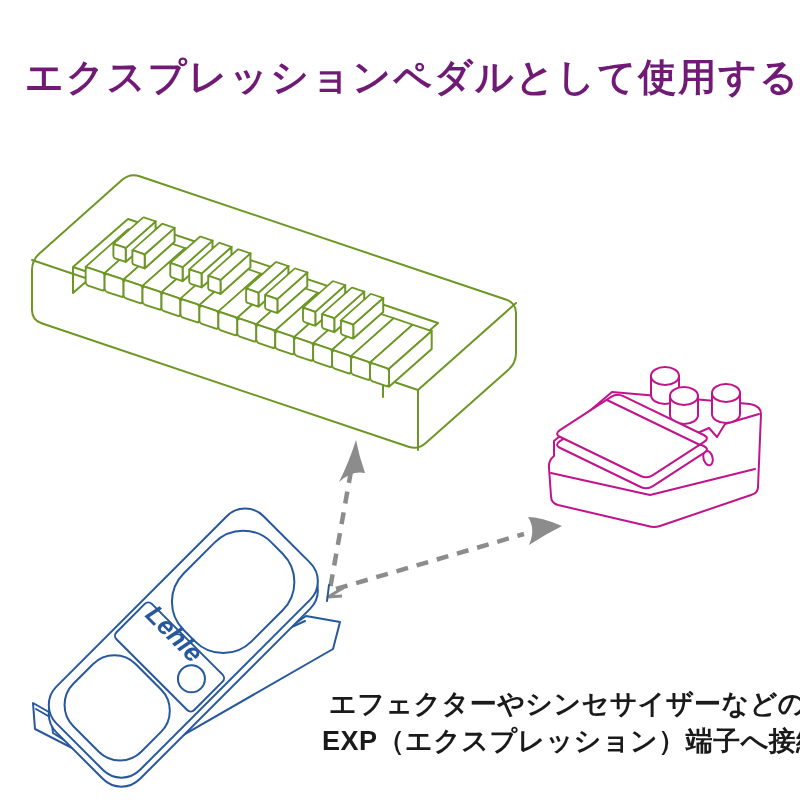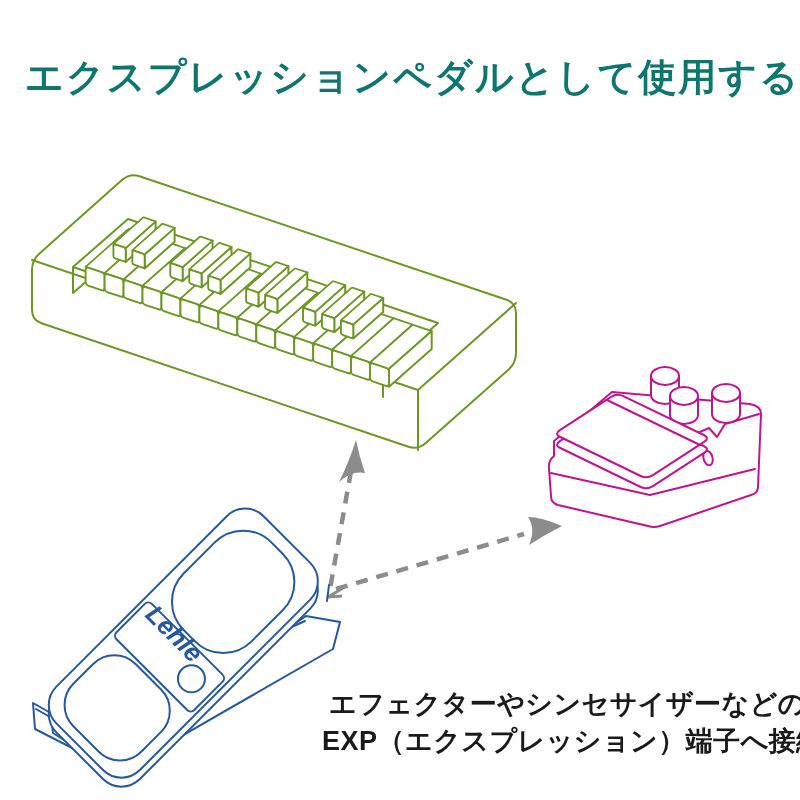--- a/index.html
+++ b/index.html
@@ -4,21 +4,21 @@
 <style>
   html,body{margin:0;padding:0;}
   body{
     width:800px;height:800px;position:relative;overflow:hidden;
     background:#ffffff;
     font-family:"Liberation Sans","DejaVu Sans",sans-serif;
   }
   .title{
     position:absolute;left:25px;top:52px;
     font-size:38px;font-weight:900;letter-spacing:2px;
-    color:#0f766e;white-space:nowrap;
+    color:#701a75;white-space:nowrap;
   }
   .caption{
     position:absolute;left:322px;top:686px;
     font-size:27px;font-weight:900;line-height:37px;
     color:#1a1a1a;white-space:nowrap;letter-spacing:0.5px;
   }
   .caption .l1{padding-left:7px;}
   svg.canvas{position:absolute;left:0;top:0;}
 </style>
 </head>

